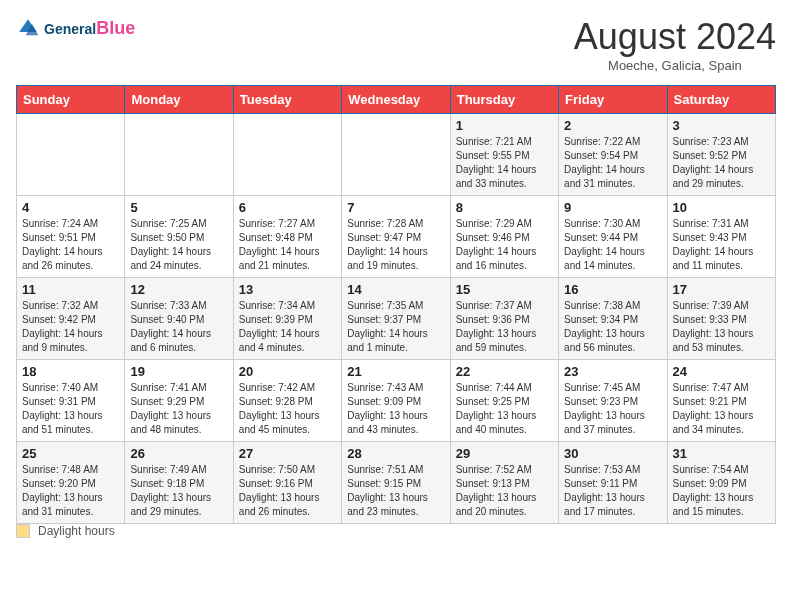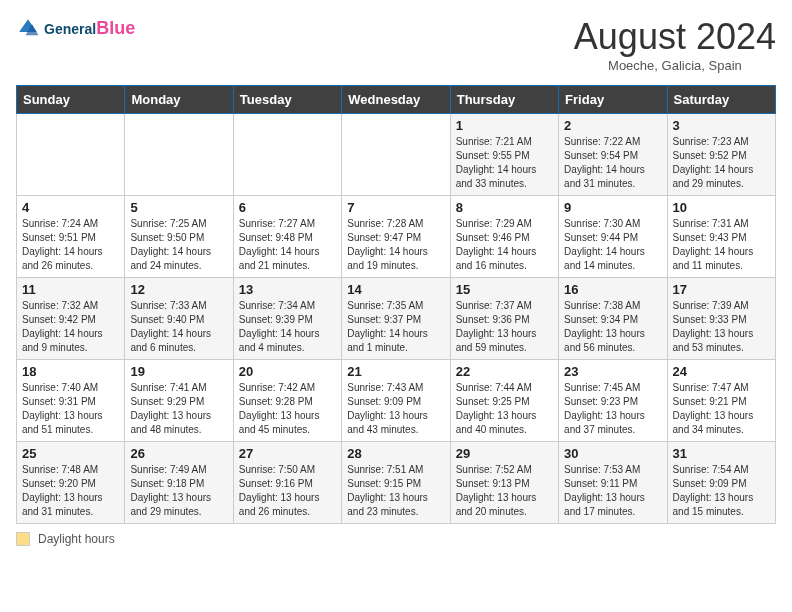--- a/index.html
+++ b/index.html
@@ -46,21 +46,21 @@
     .location-title {
       font-size: 13px;
       color: #555;
     }
     table {
       width: 100%;
       border-collapse: collapse;
       table-layout: fixed;
     }
     thead th {
-      background-color: #404040;
+      background-color: #ef4444;
       color: #fff;
       text-align: left;
       padding: 6px 6px;
       font-size: 13px;
       font-weight: bold;
       border: 1px solid #1a6aaf;
       margin-top: 46px;
     }
     tbody td {
       border: 1px solid #ccc;
@@ -85,21 +85,20 @@
       line-height: 1.4;
       color: #333;
     }
     .empty-cell {
       background: #fff !important;
     }
     .legend {
       display: flex;
       align-items: center;
       gap: 8px;
-      margin-top: 8px;
       font-size: 12px;
       color: #555;
     }
     .legend-box {
       width: 14px;
       height: 14px;
       background: #ffdd88;
       border: 1px solid #ccc;
     }
   </style>

